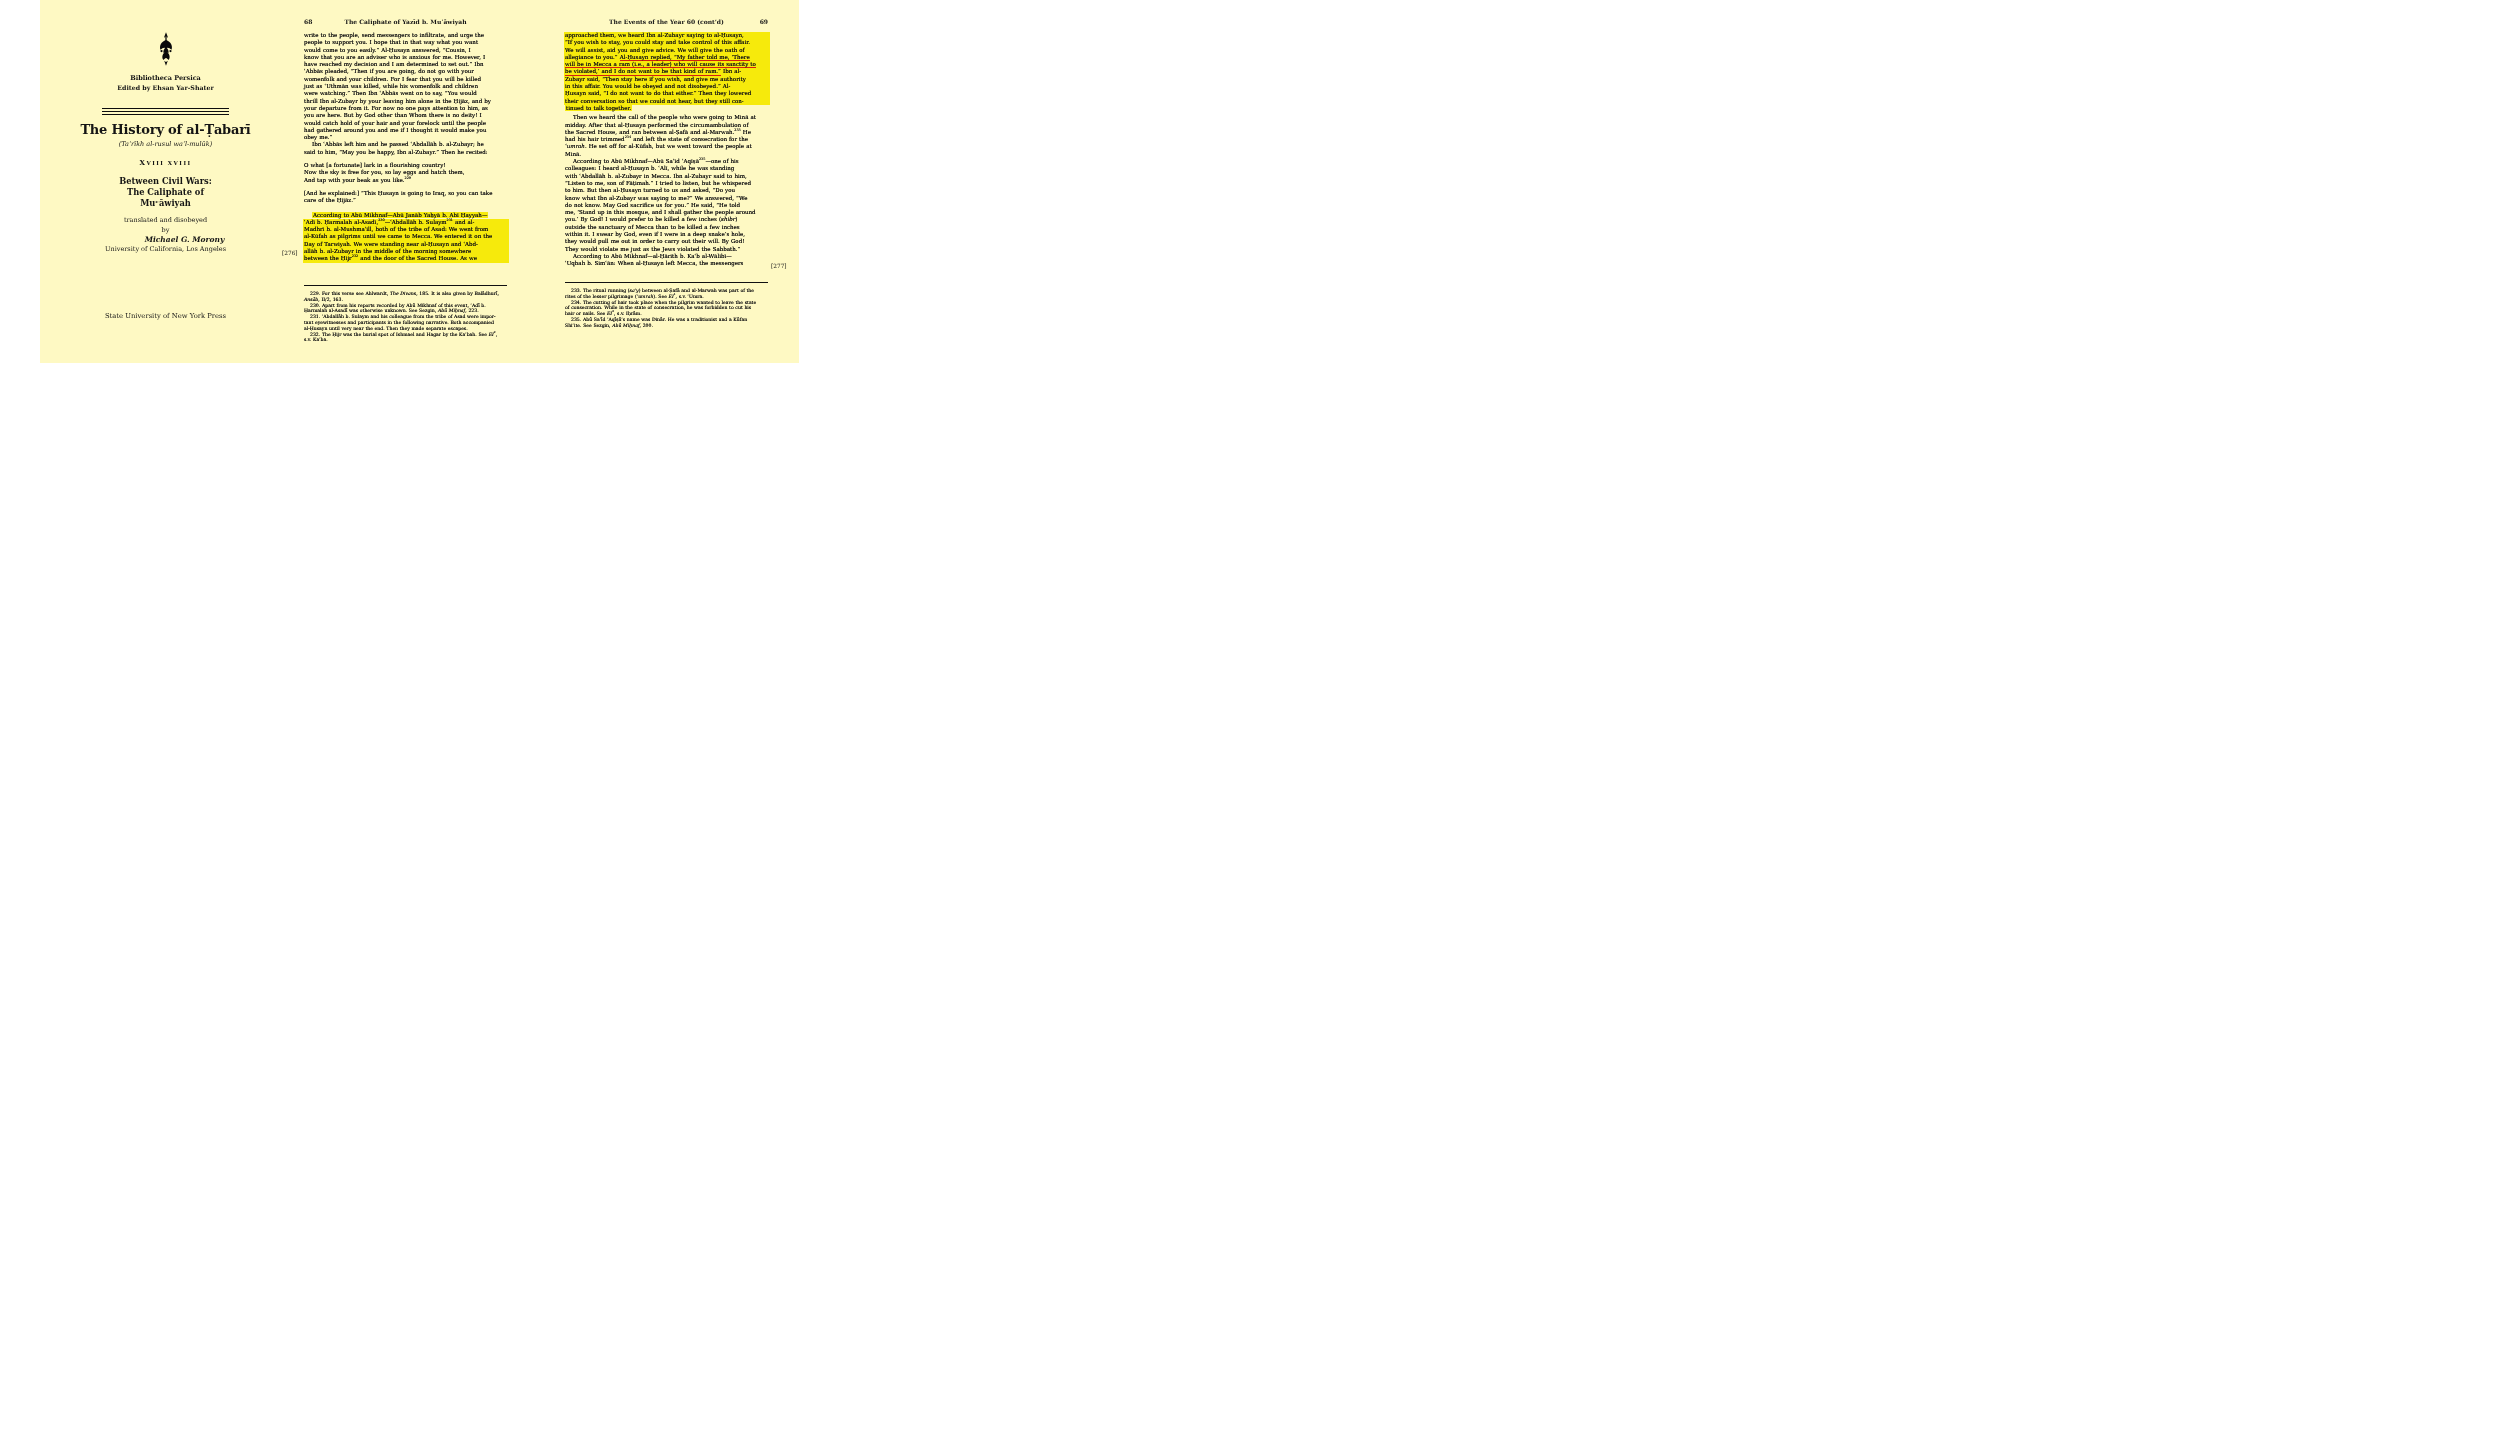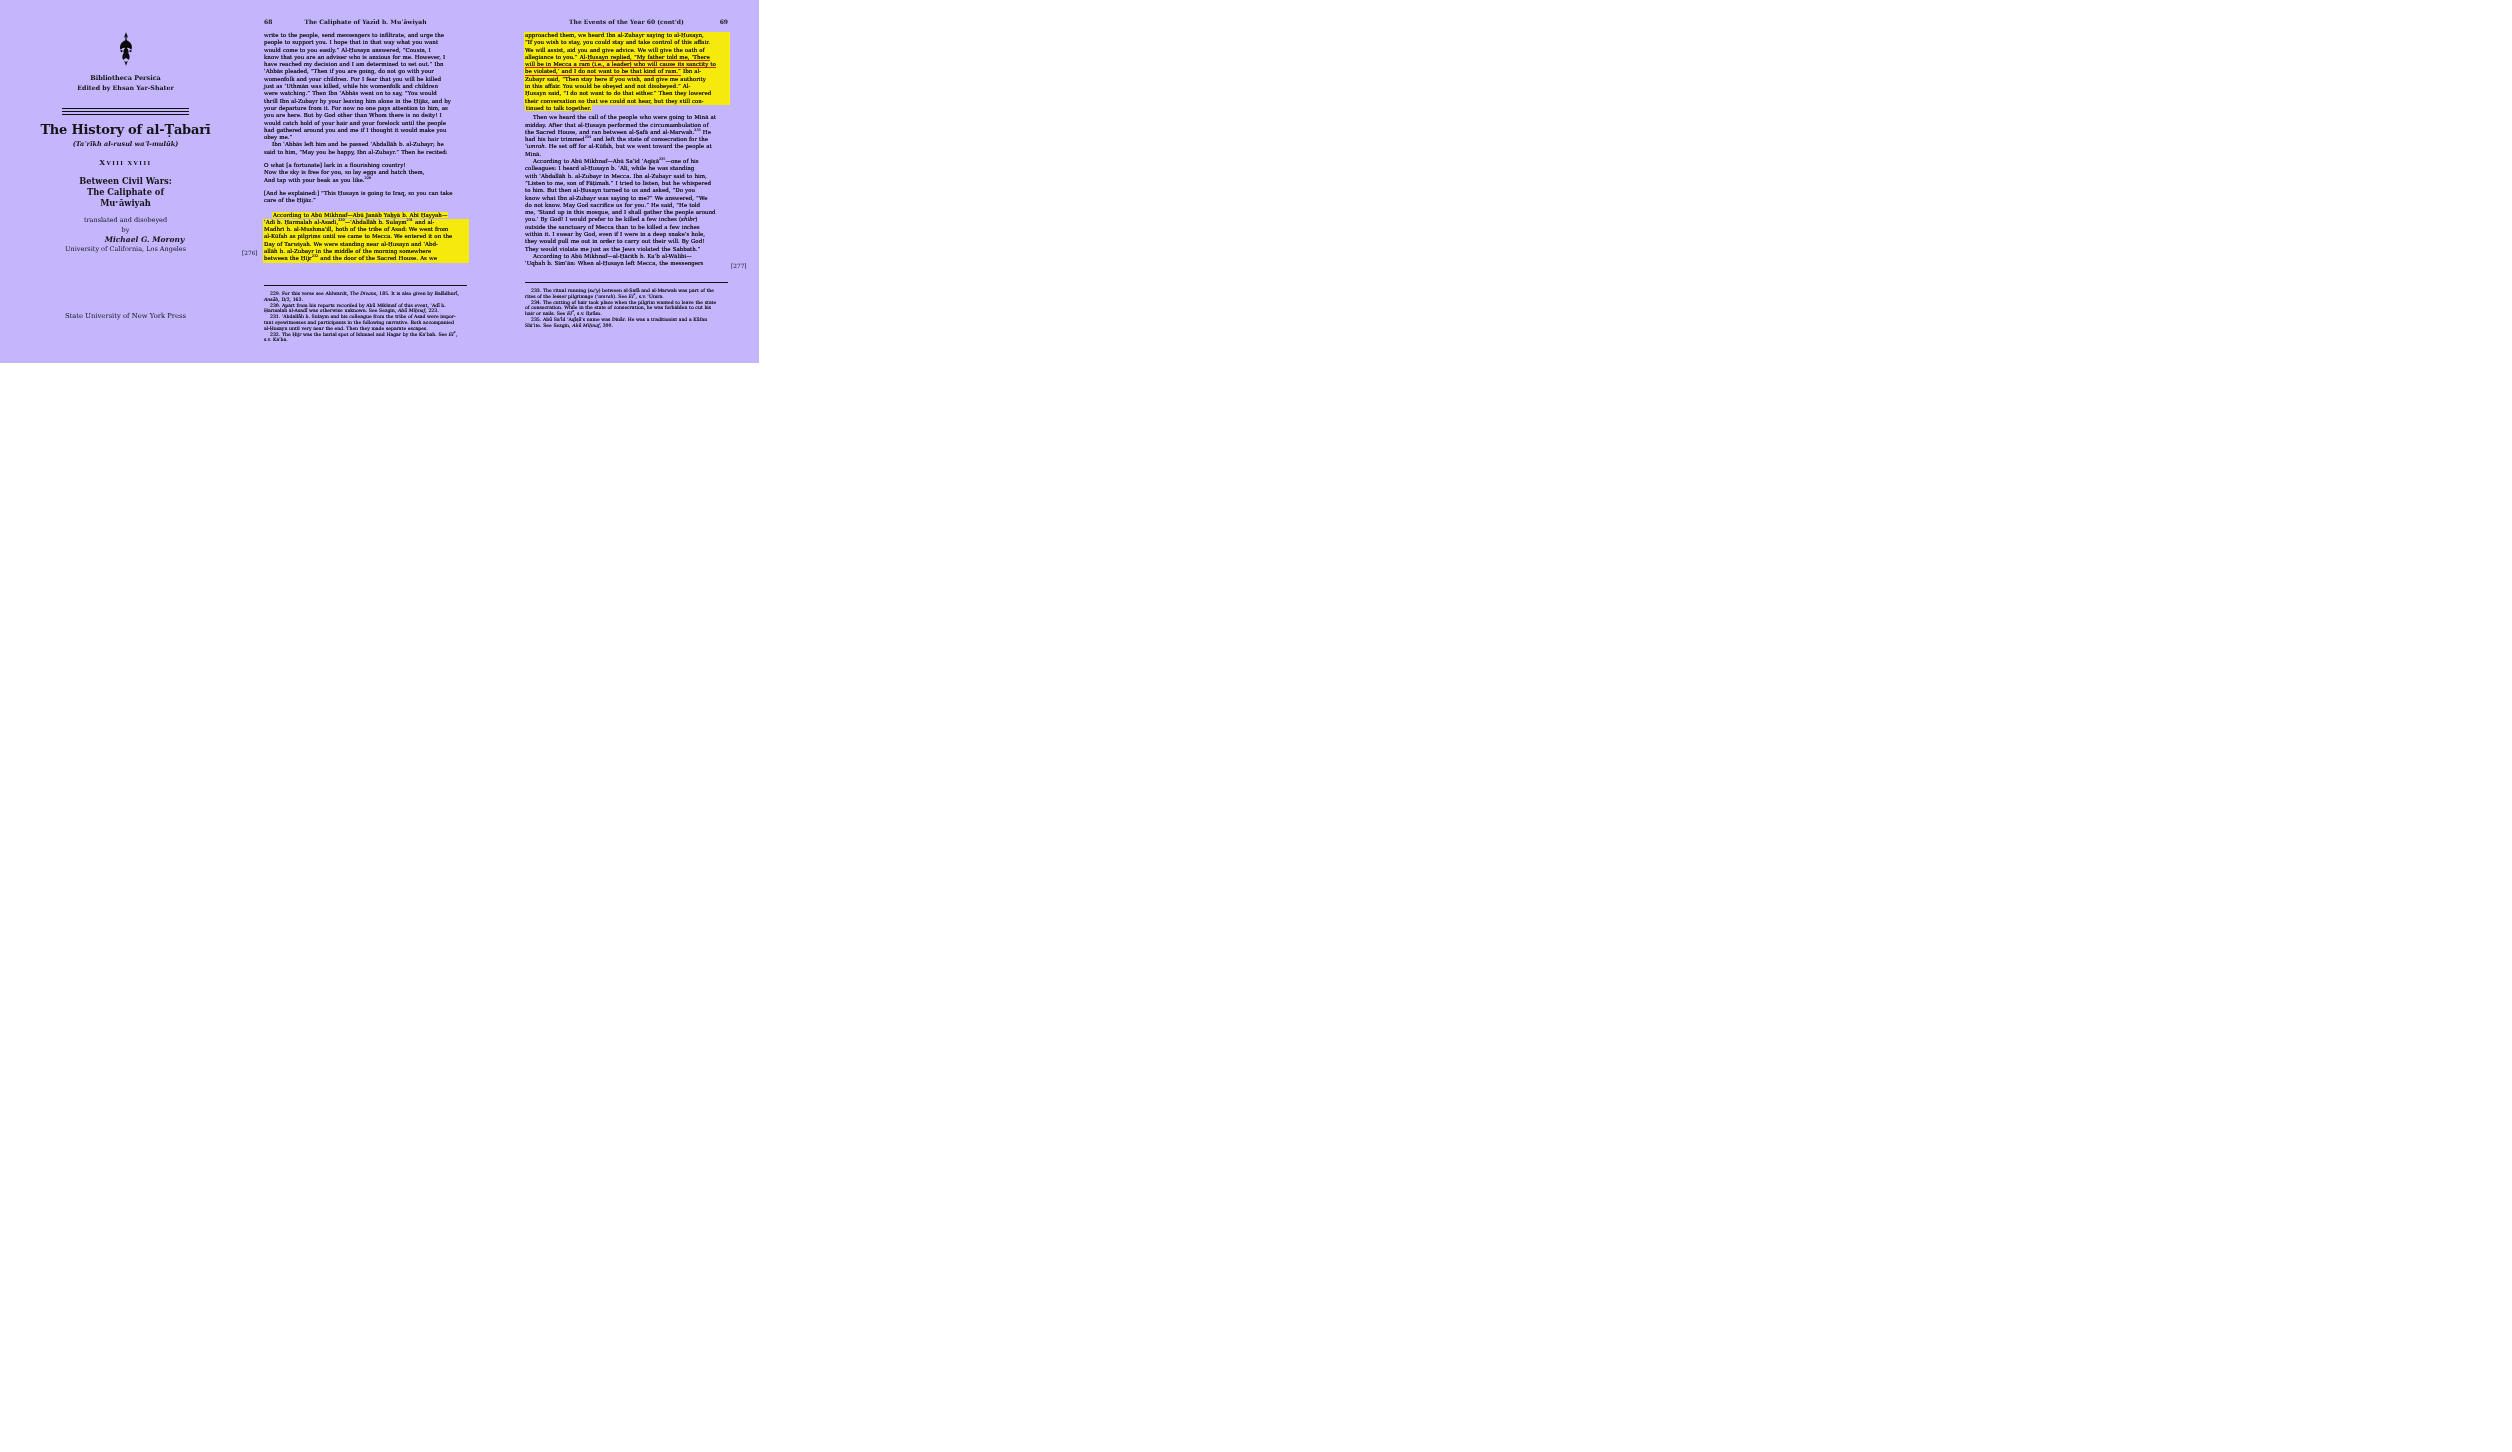--- a/index.html
+++ b/index.html
@@ -1,30 +1,30 @@
 <!DOCTYPE html>
 <html style="font-size:8px"><head>
 <meta charset="utf-8">
 <style>
   html,body{margin:0;padding:0;background:#ffffff;}
-  .scan{position:relative;width:759px;height:363px;background:#c4b5fd;overflow:hidden;
-        font-family:"DejaVu Serif","Liberation Serif",serif;color:#141414;}
+  .scan{position:relative;width:759px;height:363px;background:#fef9c3;overflow:hidden;
+        font-family:"DejaVu Serif","Liberation Serif",serif;color:#141414;margin-left:40px;}
   .scan *{box-sizing:border-box;}
   
   .titlepage{position:absolute;left:0;top:0;width:251px;height:363px;text-align:center;}
   .orn{margin-top:32px;}
   .series{margin-top:6px;font-weight:bold;font-size:6.5px;}
   .editor{margin-top:1.5px;font-size:6.3px;font-weight:bold;}
   .rules{margin:17px auto 0;width:127px;}
   .rules i{display:block;background:#0d0d0d;margin:2px 0;}
   .rules i:nth-child(1){height:1px;}
   .rules i:nth-child(2){height:1.8px;}
   .rules i:nth-child(3){height:1px;}
   .bigtitle{margin-top:7px;font-size:13px;font-weight:bold;letter-spacing:-0.2px;}
-  .subtitle{margin-top:2.5px;font-size:6.5px;font-style:italic;font-weight:bold;}
+  .subtitle{margin-top:2.5px;font-size:6.5px;font-style:italic;font-weight:normal;}
   .volume{margin-top:10.6px;font-size:5.5px;font-weight:bold;letter-spacing:1.5px;}
   .volume::first-letter{font-size:7px;}
   .workline{font-size:8.3px;font-weight:bold;line-height:10.6px;}
   .workline.first{margin-top:9px;}
   .trans{margin-top:7.5px;font-size:6.5px;}
   .by{margin-top:2px;font-size:6.5px;}
   .translator{margin-top:1px;font-size:7.5px;font-weight:bold;font-style:italic;padding-left:38px;}
   .affil{margin-top:1.5px;font-size:6.5px;}
   .publisher{position:absolute;left:0;top:312px;width:100%;font-size:6.8px;}
   

